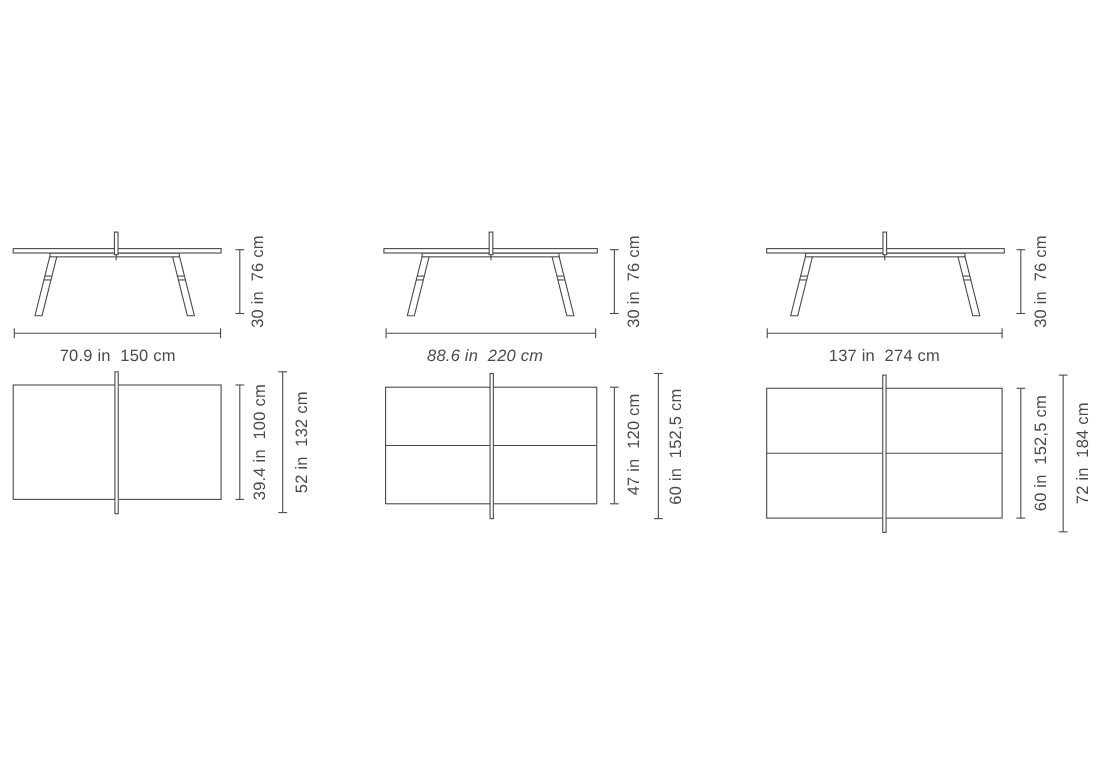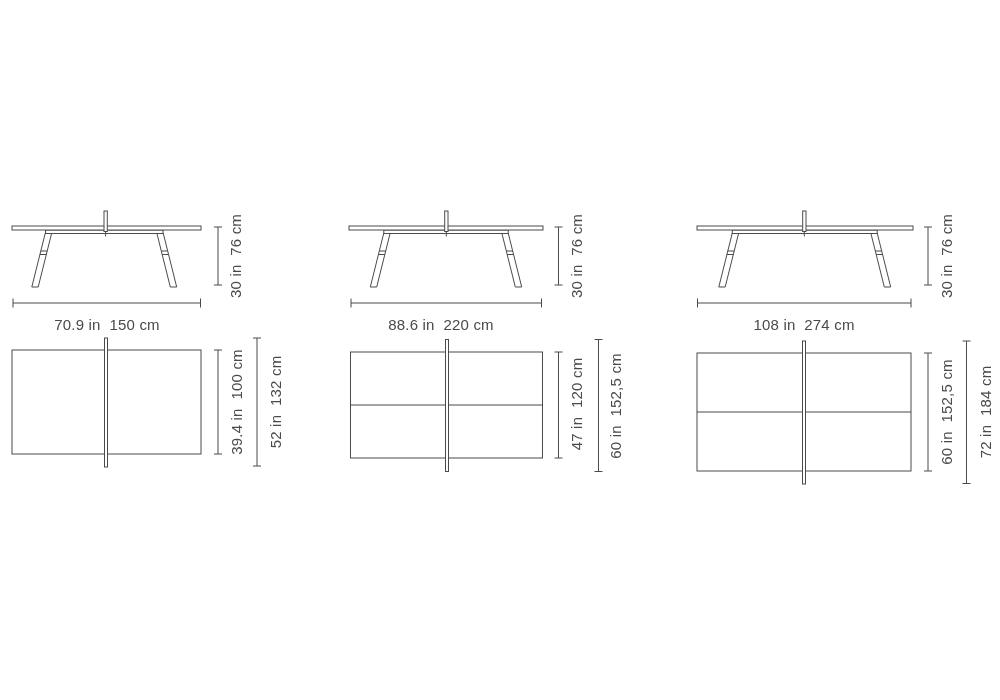--- a/index.html
+++ b/index.html
@@ -175,23 +175,23 @@
         <line x1="962.5" y1="483.5" x2="970.5" y2="483.5"></line>
       </g>
     </g>
   </svg>
 
   <span class="dim-label" style="left:107px; top:323.5px;">70.9 in  150 cm</span>
   <span class="dim-label vert" style="left:234.5px; top:255.5px;">30 in  76 cm</span>
   <span class="dim-label vert" style="left:235.5px; top:402px;">39.4 in  100 cm</span>
   <span class="dim-label vert" style="left:275px; top:402px;">52 in  132 cm</span>
 
-  <span class="dim-label" style="left:441px; top:323.5px;">88.6 in  220 cm</span>
+  <span class="dim-label" style="left:441px; top:323.5px;font-style:italic;">88.6 in  220 cm</span>
   <span class="dim-label vert" style="left:576px; top:255.5px;">30 in  76 cm</span>
   <span class="dim-label vert" style="left:575.5px; top:404px;">47 in  120 cm</span>
   <span class="dim-label vert" style="left:615px; top:406px;">60 in  152,5 cm</span>
 
-  <span class="dim-label" style="left:804px; top:323.5px;">108 in  274 cm</span>
+  <span class="dim-label" style="left:804px; top:323.5px;">137 in  274 cm</span>
   <span class="dim-label vert" style="left:946px; top:255.5px;">30 in  76 cm</span>
   <span class="dim-label vert" style="left:946px; top:412px;">60 in  152,5 cm</span>
   <span class="dim-label vert" style="left:985px; top:412px;">72 in  184 cm</span>
 
 </div>
 
 </body></html>

